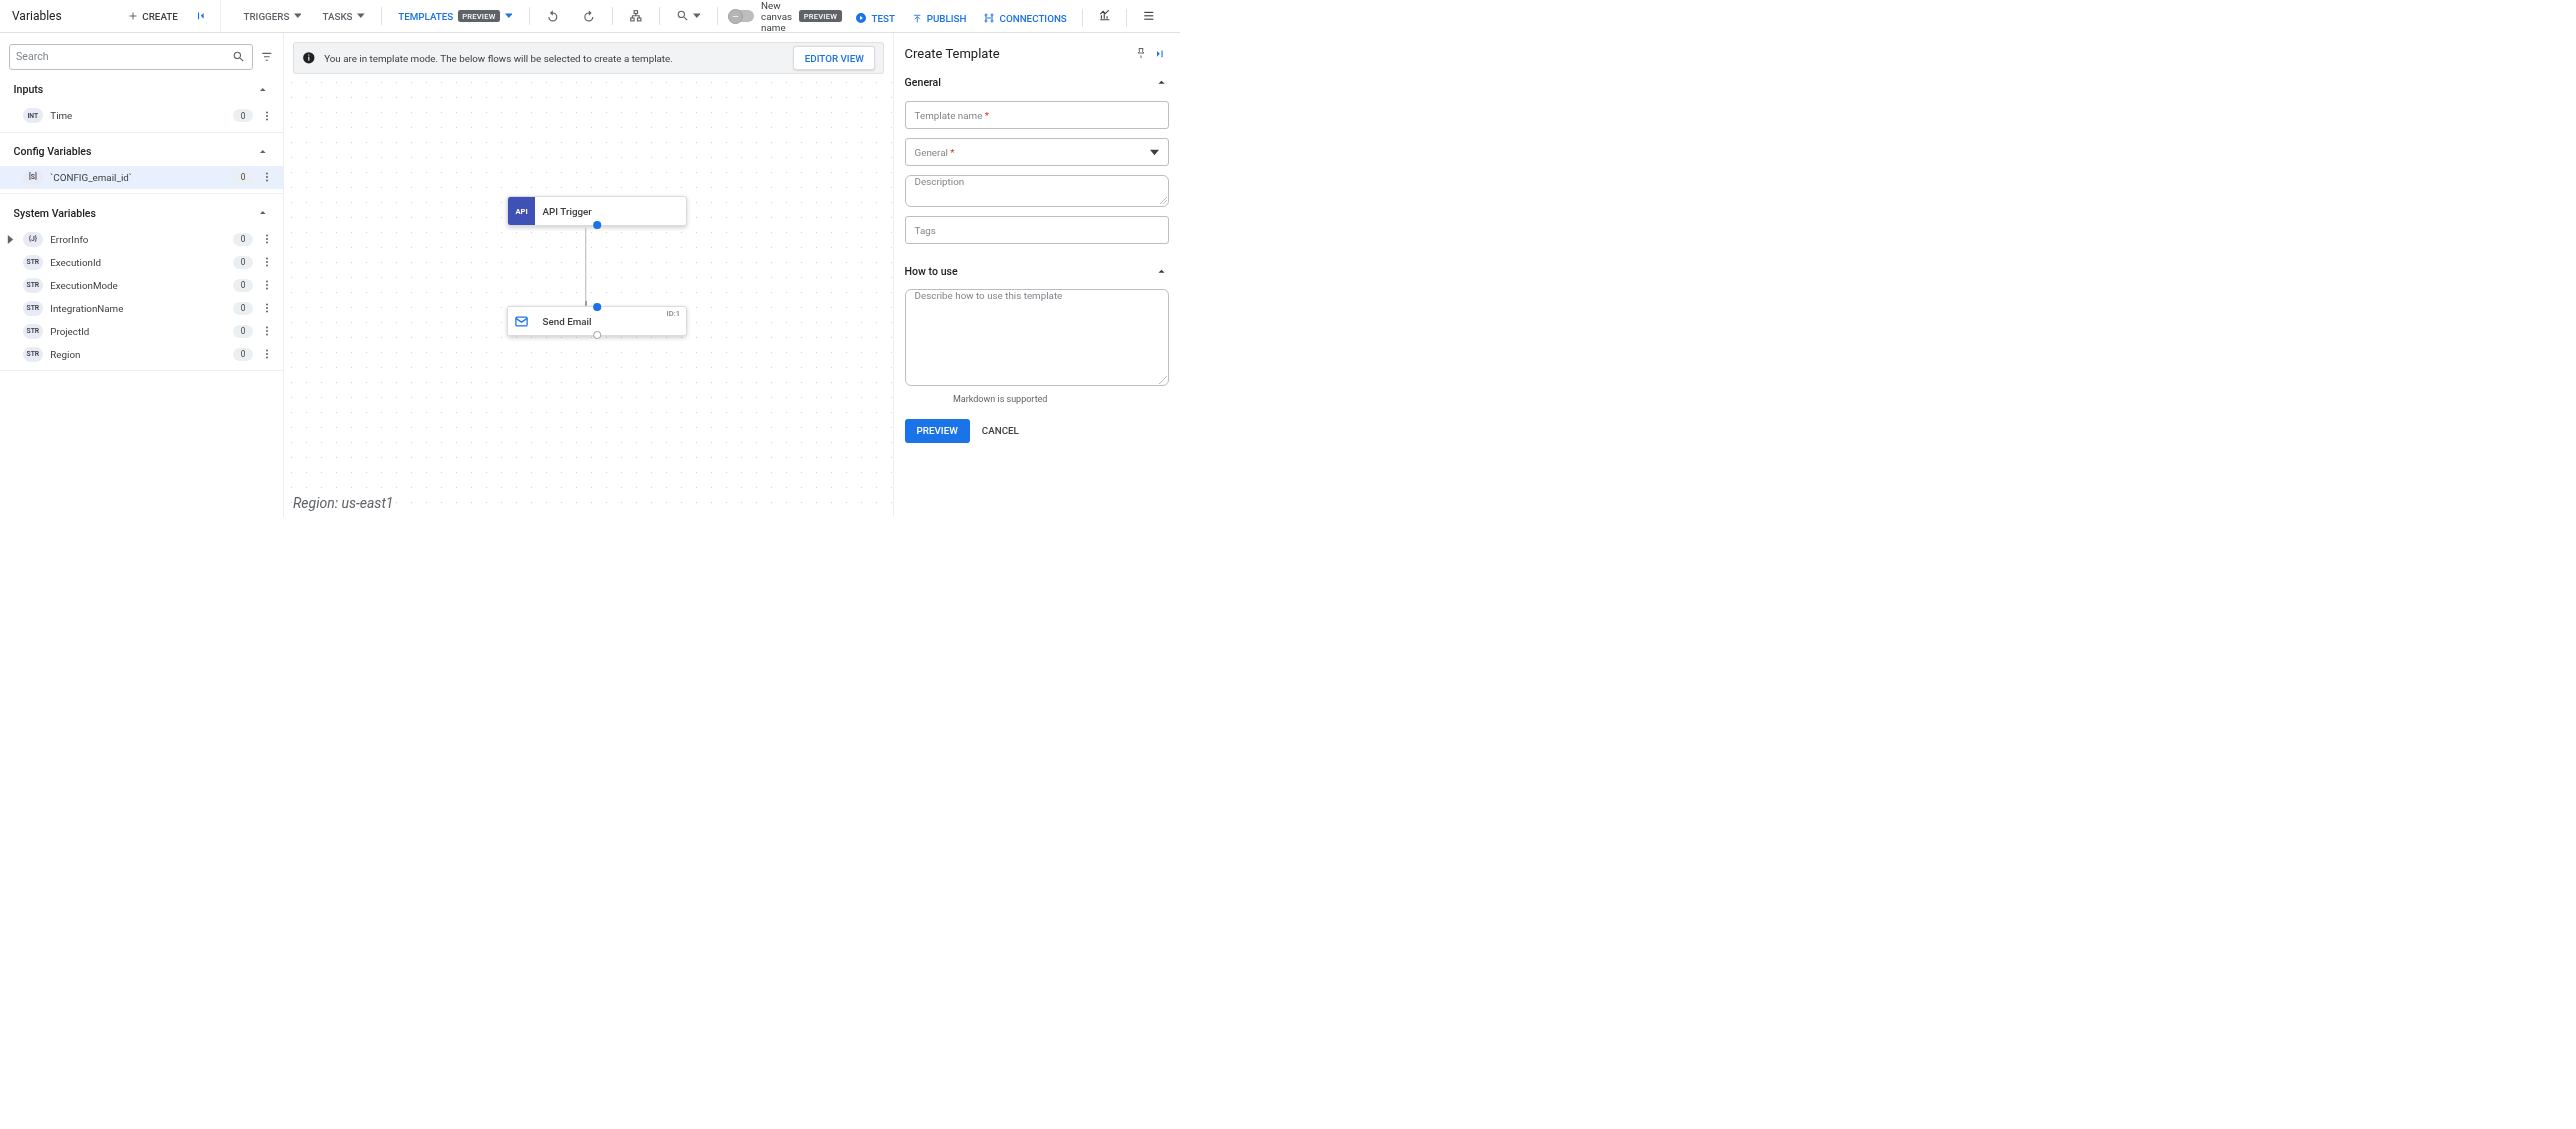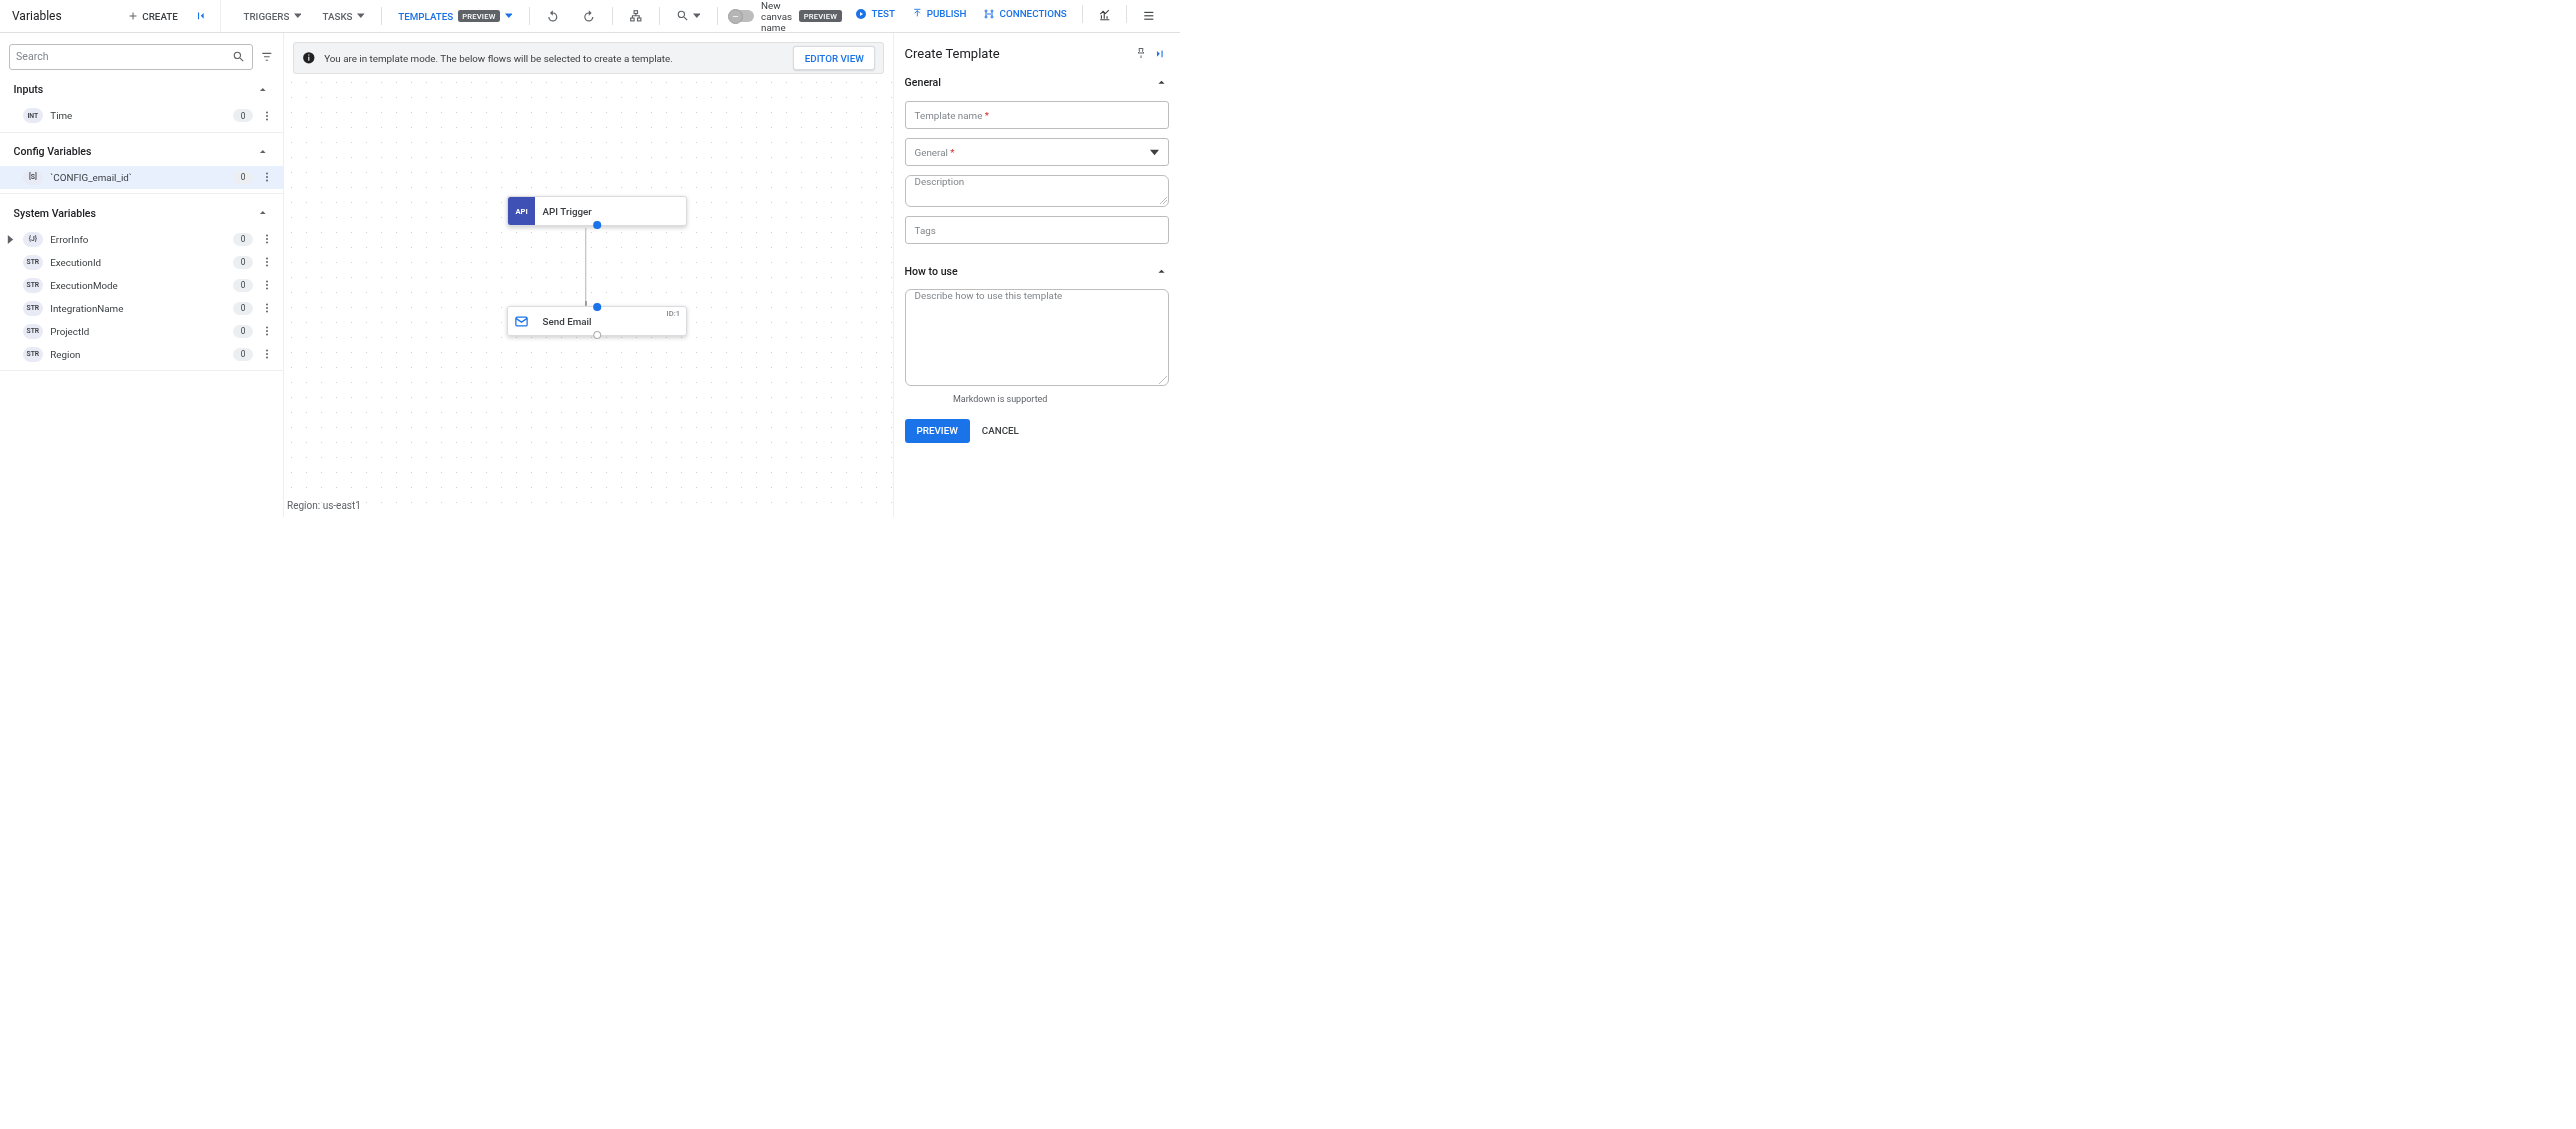--- a/index.html
+++ b/index.html
@@ -15,21 +15,21 @@
   .tb-group { display: flex; align-items: center; padding: 0 9px; height: 100%; }
   .tb-sep { width: 0.8px; height: 18px; background: #e0e0e0; margin: 0 3px; }
   .tb-drop { display: inline-flex; align-items: center; gap: 4.5px; color: #5f6368; font-size: 9.8px; font-weight: 500; cursor: pointer; padding: 3px 4.5px; }
   .tb-drop.active { color: #1a73e8; }
   .preview-badge { background: #5f6368; color: #fff; font-size: 7.6px; font-weight: 500; padding: 1.5px 4.5px; border-radius: 2.3px; letter-spacing: 0.2px; }
   .icon-btn { color: #5f6368; cursor: pointer; padding: 4.5px; display: inline-flex; align-items: center; }
   .toggle-pill { width: 24px; height: 12px; border-radius: 7.6px; background: #bdbdbd; position: relative; }
   .toggle-knob { position: absolute; top: -1.5px; left: -1.5px; width: 15px; height: 15px; border-radius: 50%; background: #b5b5b5; border: 0.8px solid #9e9e9e; display:flex;align-items:center;justify-content:center;color:#fff;font-size:9px;}
   .canvas-label { color: #3c4043; font-size: 9.8px; margin-left: 7.6px; margin-right: 6px; }
   .link-btn { color: #1a73e8; font-size: 9.8px; font-weight: 500; display: inline-flex; align-items: center; gap: 4.5px; cursor: pointer; padding: 3px 4.5px; }
-  .toolbar-right { display: flex; align-items: flex-start; gap: 7.6px; padding-right: 10.6px; }
+  .toolbar-right { display: flex; align-items: flex-end; gap: 7.6px; padding-right: 10.6px; }
 
   
   .body { flex: 1; display: flex; min-height: 0; }
 
   
   .left-panel { width: 284px; border-right: 0.8px solid #eee; display: flex; flex-direction: column; background: #fff; }
   .search-row { padding: 10.6px 9px 6px; display: flex; align-items: center; gap: 7.6px; }
   .search-box { flex: 1; display: flex; align-items: center; border: 0.8px solid #bdbdbd; border-radius: 3px; height: 26px; padding: 0 6px; }
   .search-box input { border: none; outline: none; flex: 1; font-size: 10.6px; color: #5f6368; background: transparent; }
   .search-box input::placeholder { color: #80868b; }
@@ -57,21 +57,21 @@
   .node-icon { width: 27px; height: 100%; display:flex; align-items:center; justify-content:center; border-top-left-radius:2.3px; border-bottom-left-radius:2.3px; }
   .node-icon.api { background: #3f51b5; color:#fff; font-size:7.6px; font-weight:700; }
   .node-icon.email { background:#fff; }
   .node-label { padding: 0 7.6px; font-size: 9.8px; font-weight: 500; color: #3c4043; flex:1; }
   .node-id { position:absolute; top:2.3px; right:6px; font-size:7.6px; color:#80868b; font-weight:500; }
   .port { position:absolute; width:7.6px; height:7.6px; border-radius:50%; left:50%; transform:translateX(-50%); }
   .port.out { bottom:-3.8px; background:#1a73e8; }
   .port.in  { top:-3.8px;    background:#1a73e8; }
   .port.out.open { background:#fff; border:0.8px solid #9e9e9e; }
 
-  .region-label { position:absolute; left: 3px; bottom: 6px; font-size: 10px; color: #5f6368; }
+  .region-label { position:absolute; left: 9px; bottom: 6px; font-size: 14px; color: #5f6368; font-style: italic; }
 
   
   .right-panel { width: 287px; border-left: 0.8px solid #eee; display: flex; flex-direction: column; padding: 0; }
   .rp-head { display:flex; align-items:center; padding: 10.6px 10.6px 7.6px; }
   .rp-title { flex:1; font-size: 13px; font-weight: 400; color: #202124; }
   .rp-head .icon { color:#5f6368; padding:3px; cursor:pointer; }
   .rp-head .icon.blue { color:#1a73e8; }
   .rp-section-head { display:flex; align-items:center; justify-content:space-between; padding: 4.5px 10.6px 6px; font-size: 10.6px; font-weight:500; }
   .field { margin: 4.5px 10.6px; position:relative; }
   .outlined { border:0.8px solid #bdbdbd; border-radius:3px; padding: 8.3px 9px 6.8px; font-size: 9.8px; color:#80868b; cursor:text; display:flex; align-items:center; justify-content:space-between; }

